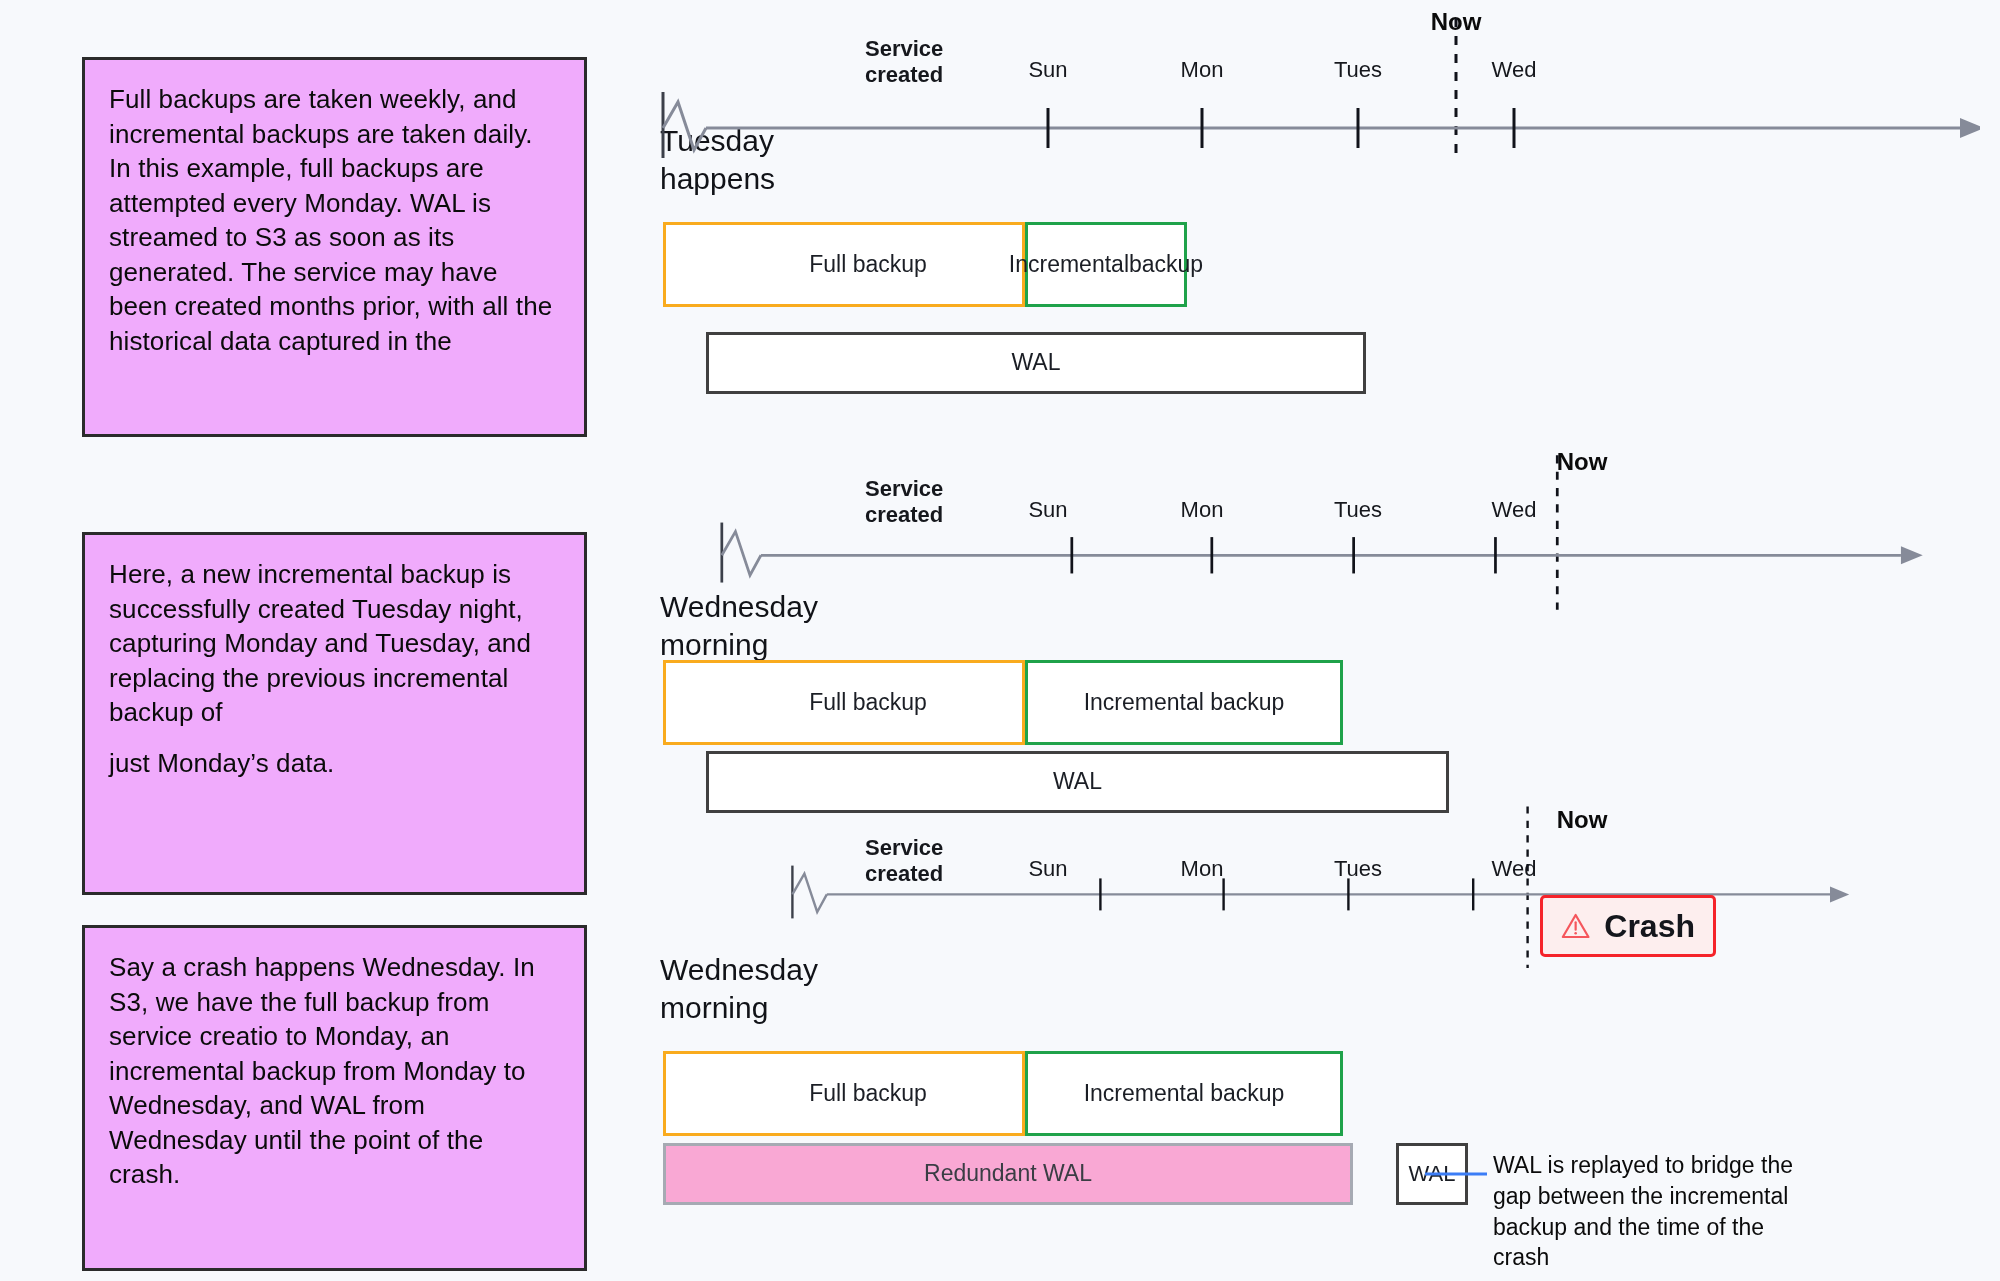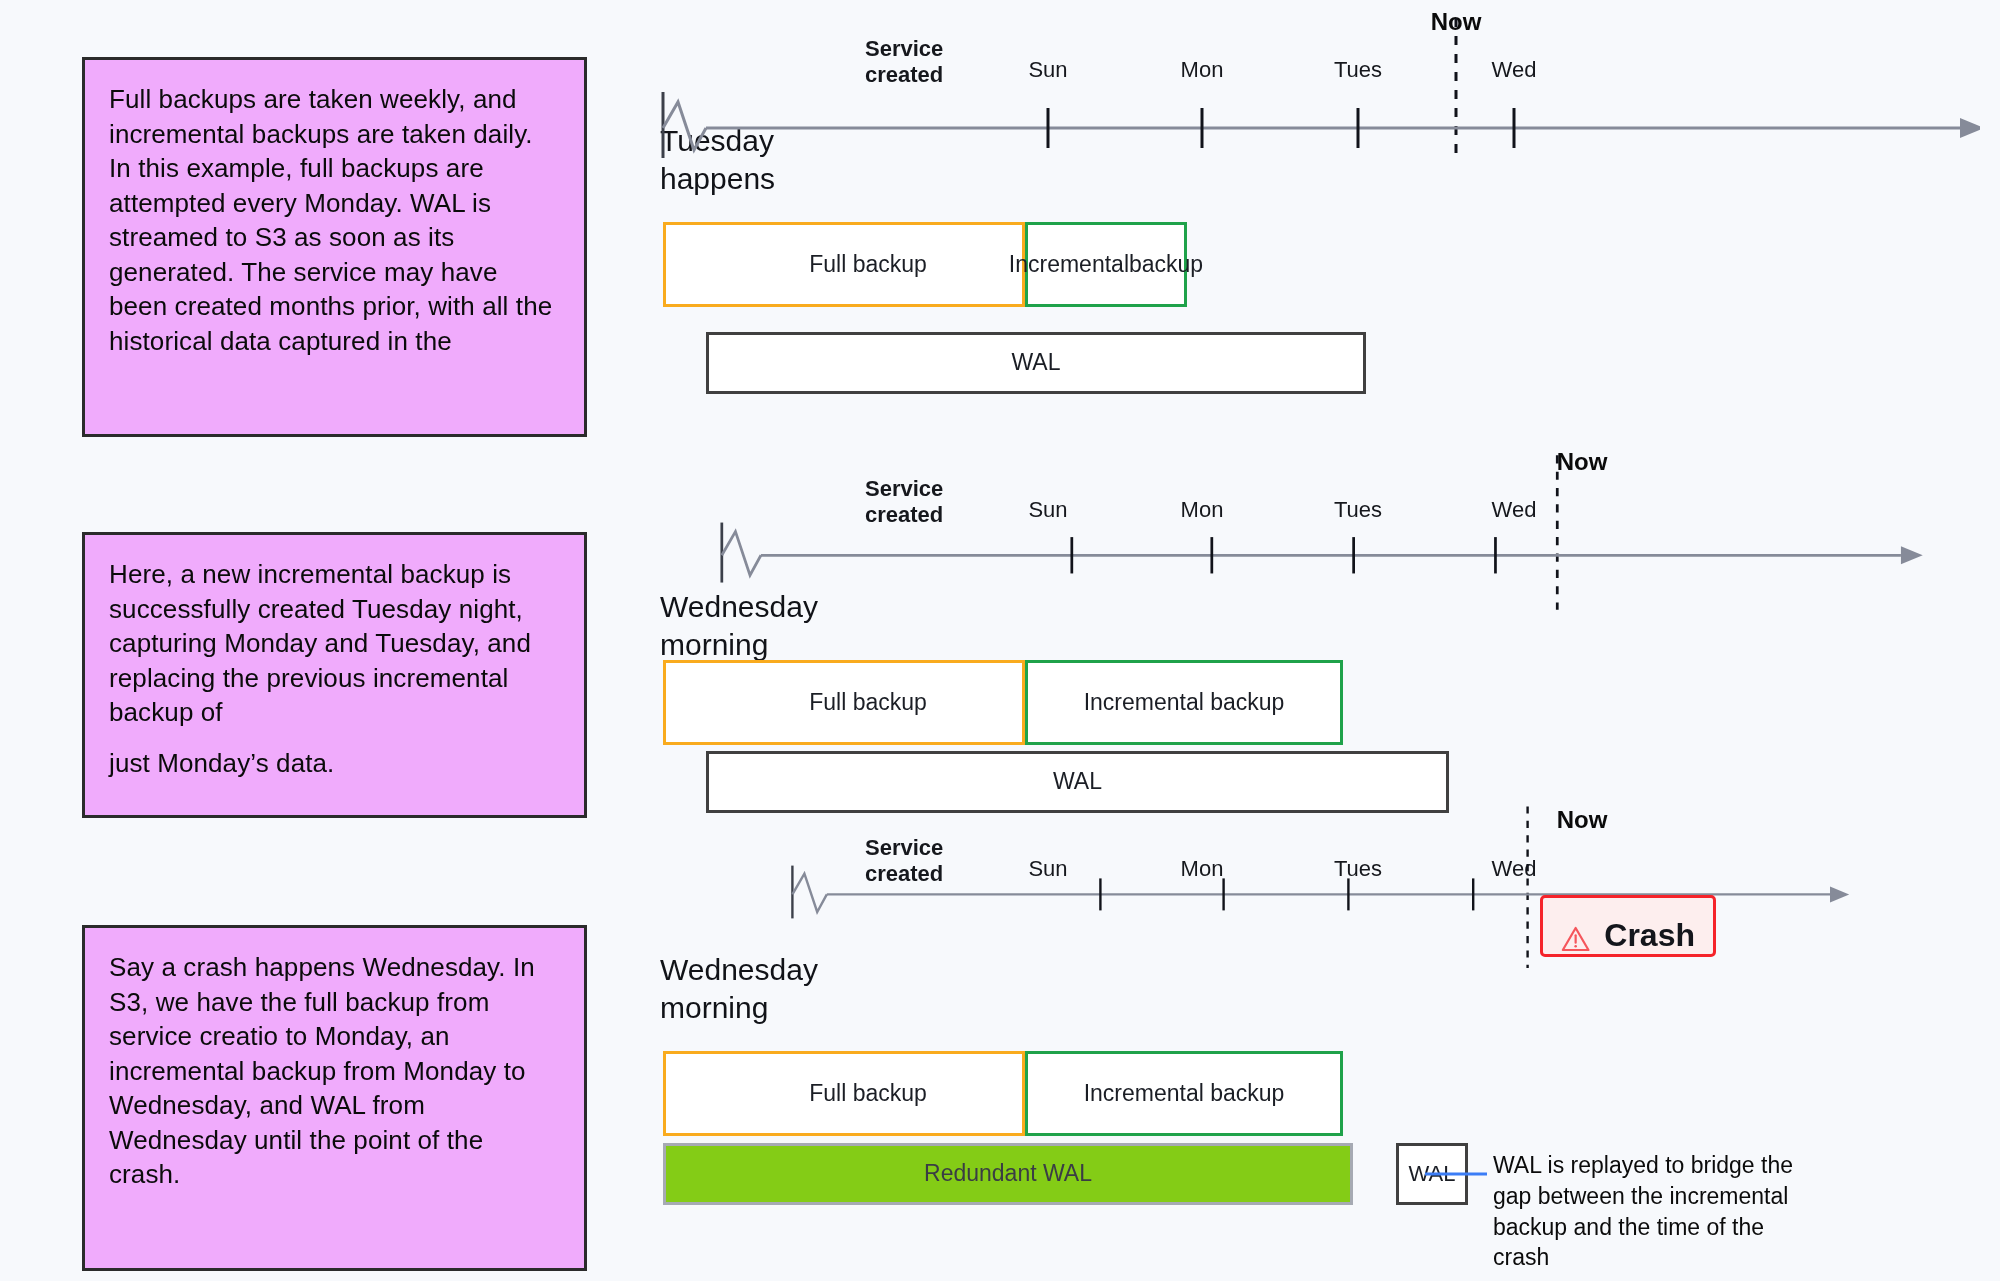--- a/index.html
+++ b/index.html
@@ -24,21 +24,21 @@
     padding: 22px 24px 18px 24px;
     font-size: 26px;
     line-height: 1.33;
     color: #0b0b0b;
     letter-spacing: 0.1px;
   }
   .note p { margin: 0; }
   .note p.tail { margin-top: 16px; }
 
   #note-1 { left: 82px; top: 57px;  width: 505px; height: 380px; }
-  #note-2 { left: 82px; top: 532px; width: 505px; height: 286px; }
+  #note-2 { left: 82px; top: 532px; width: 505px; height: 363px; }
   #note-3 { left: 82px; top: 925px; width: 505px; height: 346px; }
 
   
   .panel {
     position: absolute;
     left: 640px;
     width: 1340px;
   }
   #panel-1 { top: 0px;   height: 420px; }
   #panel-2 { top: 428px; height: 420px; }
@@ -87,21 +87,21 @@
     font-size: 23px;
     color: #1b1e25;
     background: #ffffff;
     line-height: 1.2;
   }
   .bar.full   { border: 3px solid #f9ab1e; padding-left: 48px; }
   .bar.incr   { border: 3px solid #1fa24a; }
   .bar.wal    { border: 3px solid #404040; margin-left: 43px; }
   .bar.redundant {
     border: 3px solid #a6aab3;
-    background: #84cc16;
+    background: #f9a8d4;
     color: #3a3d44;
   }
 
   
   .crash-badge {
     position: absolute;
     box-sizing: border-box;
     display: flex;
     align-items: center;
     justify-content: center;
@@ -250,21 +250,21 @@
     <line x1="23" y1="122" x2="23" y2="188" stroke="#3c404a" stroke-width="3"></line>
     <polyline points="23,158 38,132 54,180 66,158" fill="none" stroke="#868b99" stroke-width="3"></polyline>
     <line x1="66" y1="158" x2="1320" y2="158" stroke="#868b99" stroke-width="3"></line>
     <polygon points="1320,148 1344,158 1320,168" fill="#868b99"></polygon>
     <line x1="408" y1="138" x2="408" y2="178" stroke="#11131a" stroke-width="3"></line>
     <line x1="562" y1="138" x2="562" y2="178" stroke="#11131a" stroke-width="3"></line>
     <line x1="718" y1="138" x2="718" y2="178" stroke="#11131a" stroke-width="3"></line>
     <line x1="874" y1="138" x2="874" y2="178" stroke="#11131a" stroke-width="3"></line>
   </svg>
 
-  <div class="crash-badge" style="left:900px; top:127px; width:176px; height:62px;align-items:flex-end;">
+  <div class="crash-badge" style="left:900px; top:127px; width:176px; height:62px;">
     <svg width="32" height="30" viewBox="0 0 32 30">
       <path d="M16 3 L30 27 L2 27 Z" fill="none" stroke="#f5565c" stroke-width="2.4" stroke-linejoin="round"></path>
       <line x1="16" y1="11" x2="16" y2="19" stroke="#f5565c" stroke-width="2.4" stroke-linecap="round"></line>
       <circle cx="16" cy="23" r="1.4" fill="#f5565c"></circle>
     </svg>
     <span>Crash</span>
   </div>
 
   <div class="bar full" style="left:23px; top:283px; width:362px; height:85px;">
     <span>Full backup</span>

